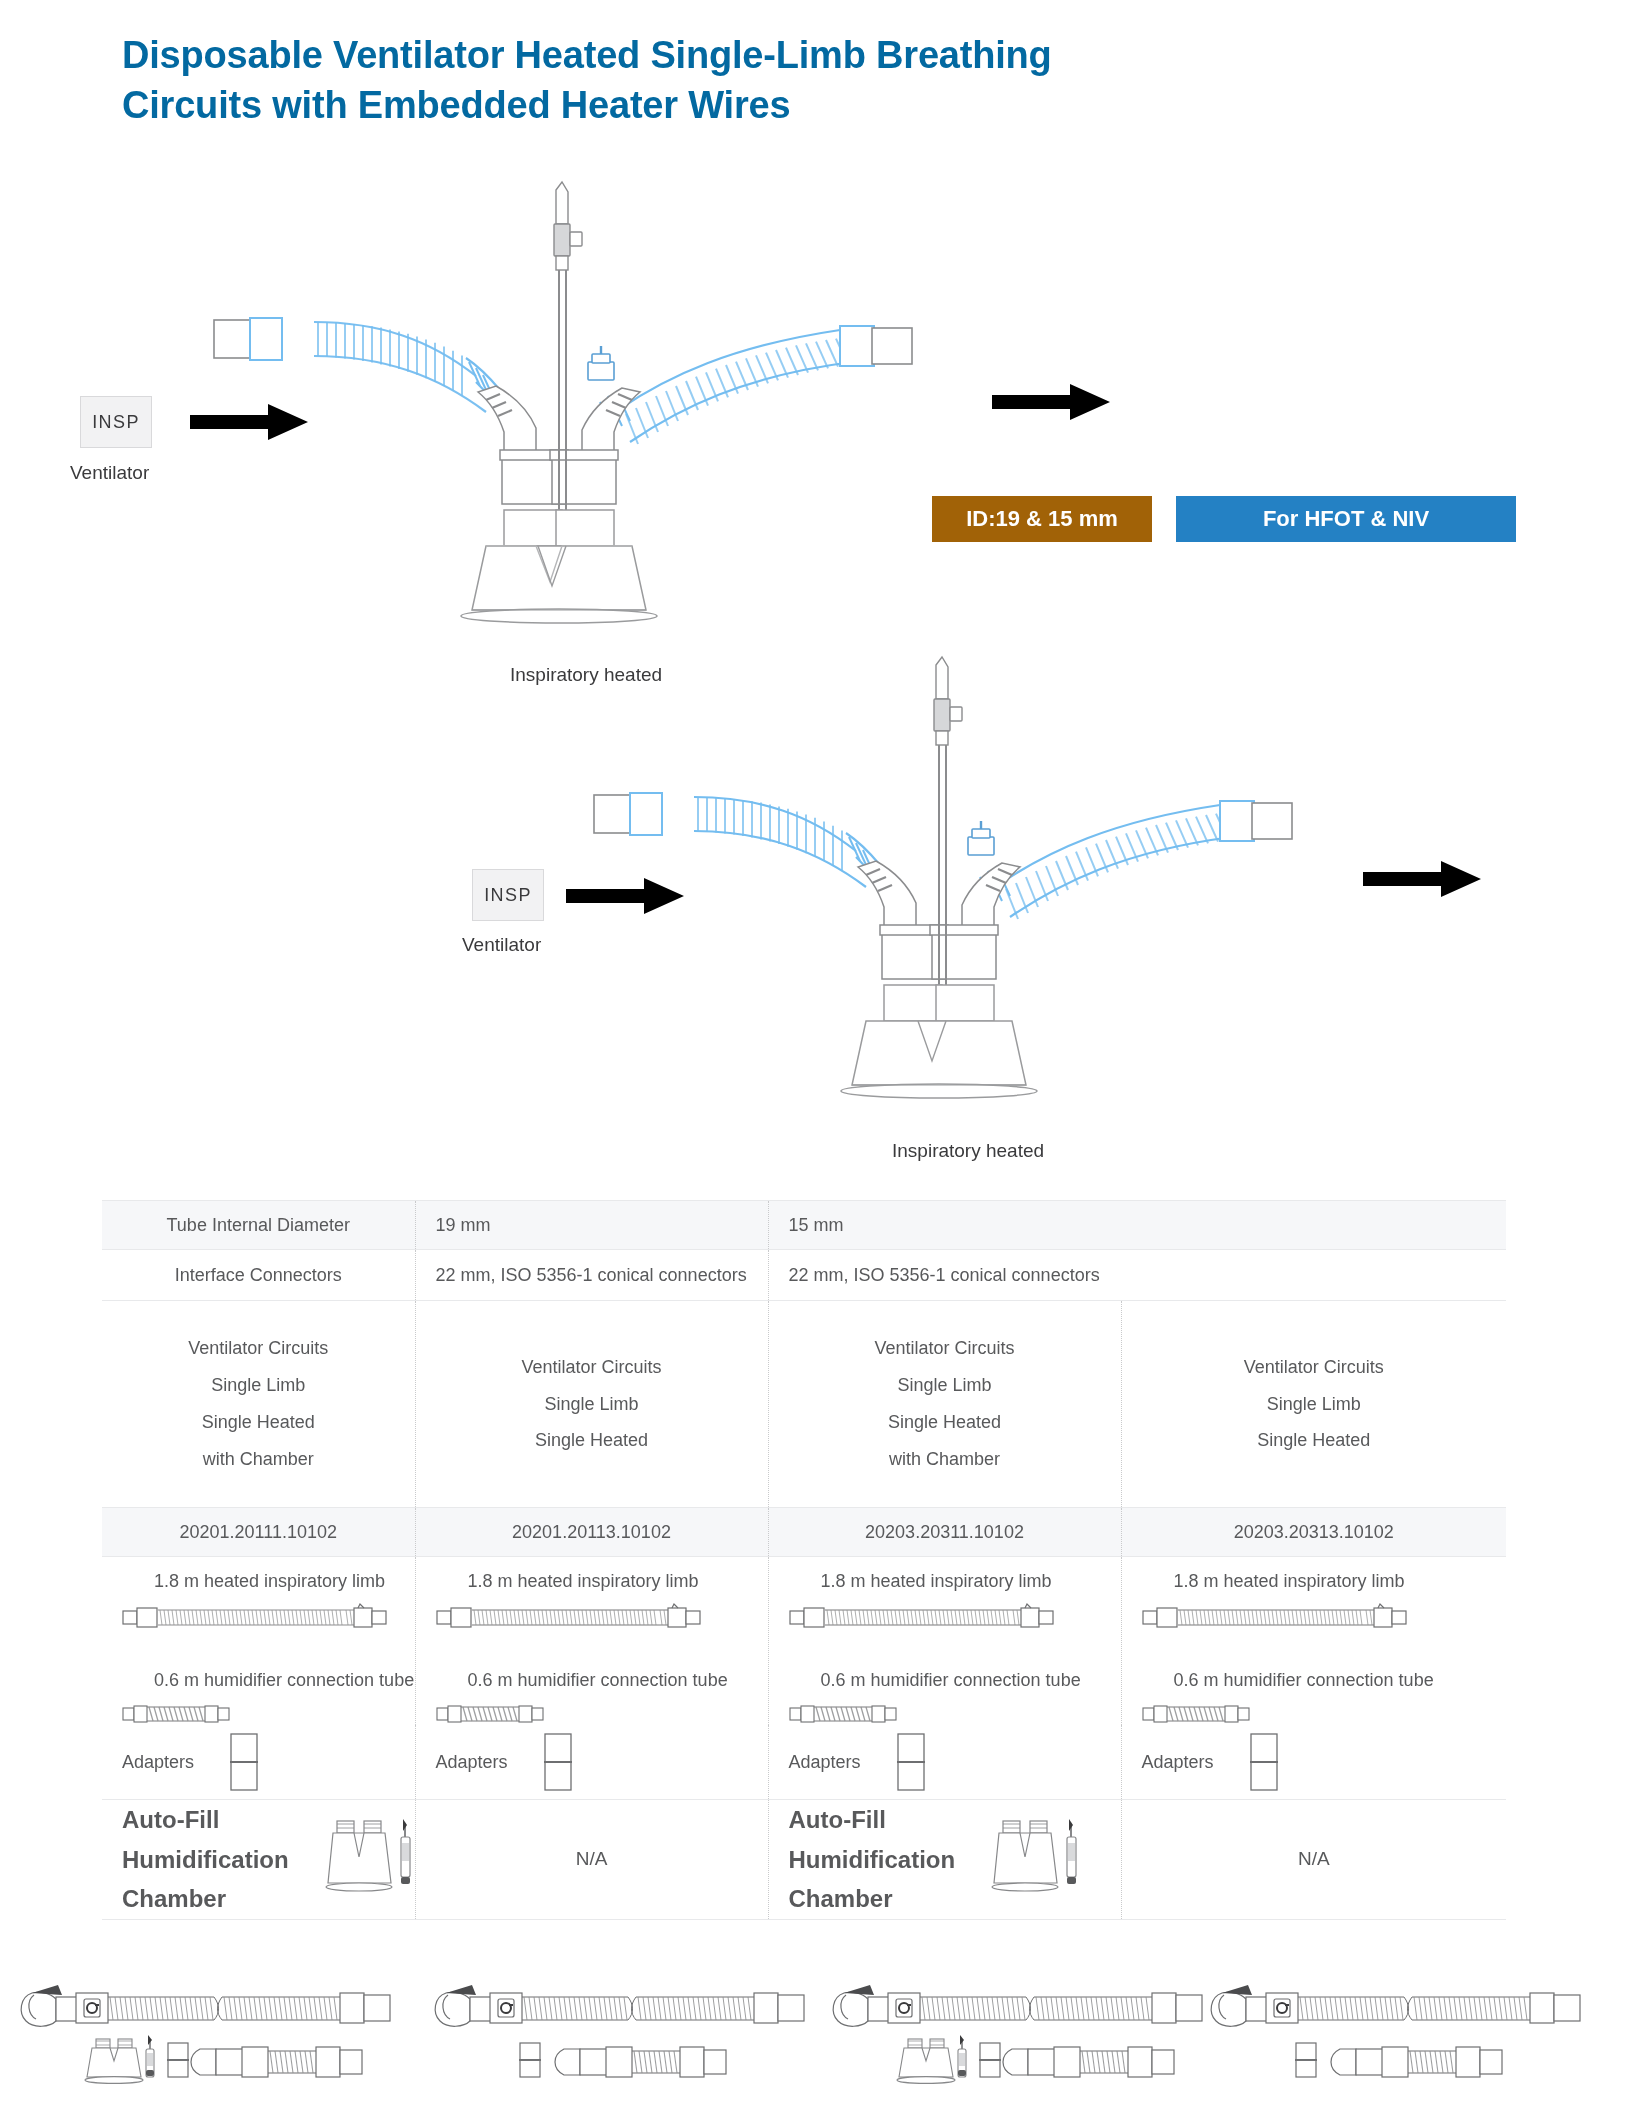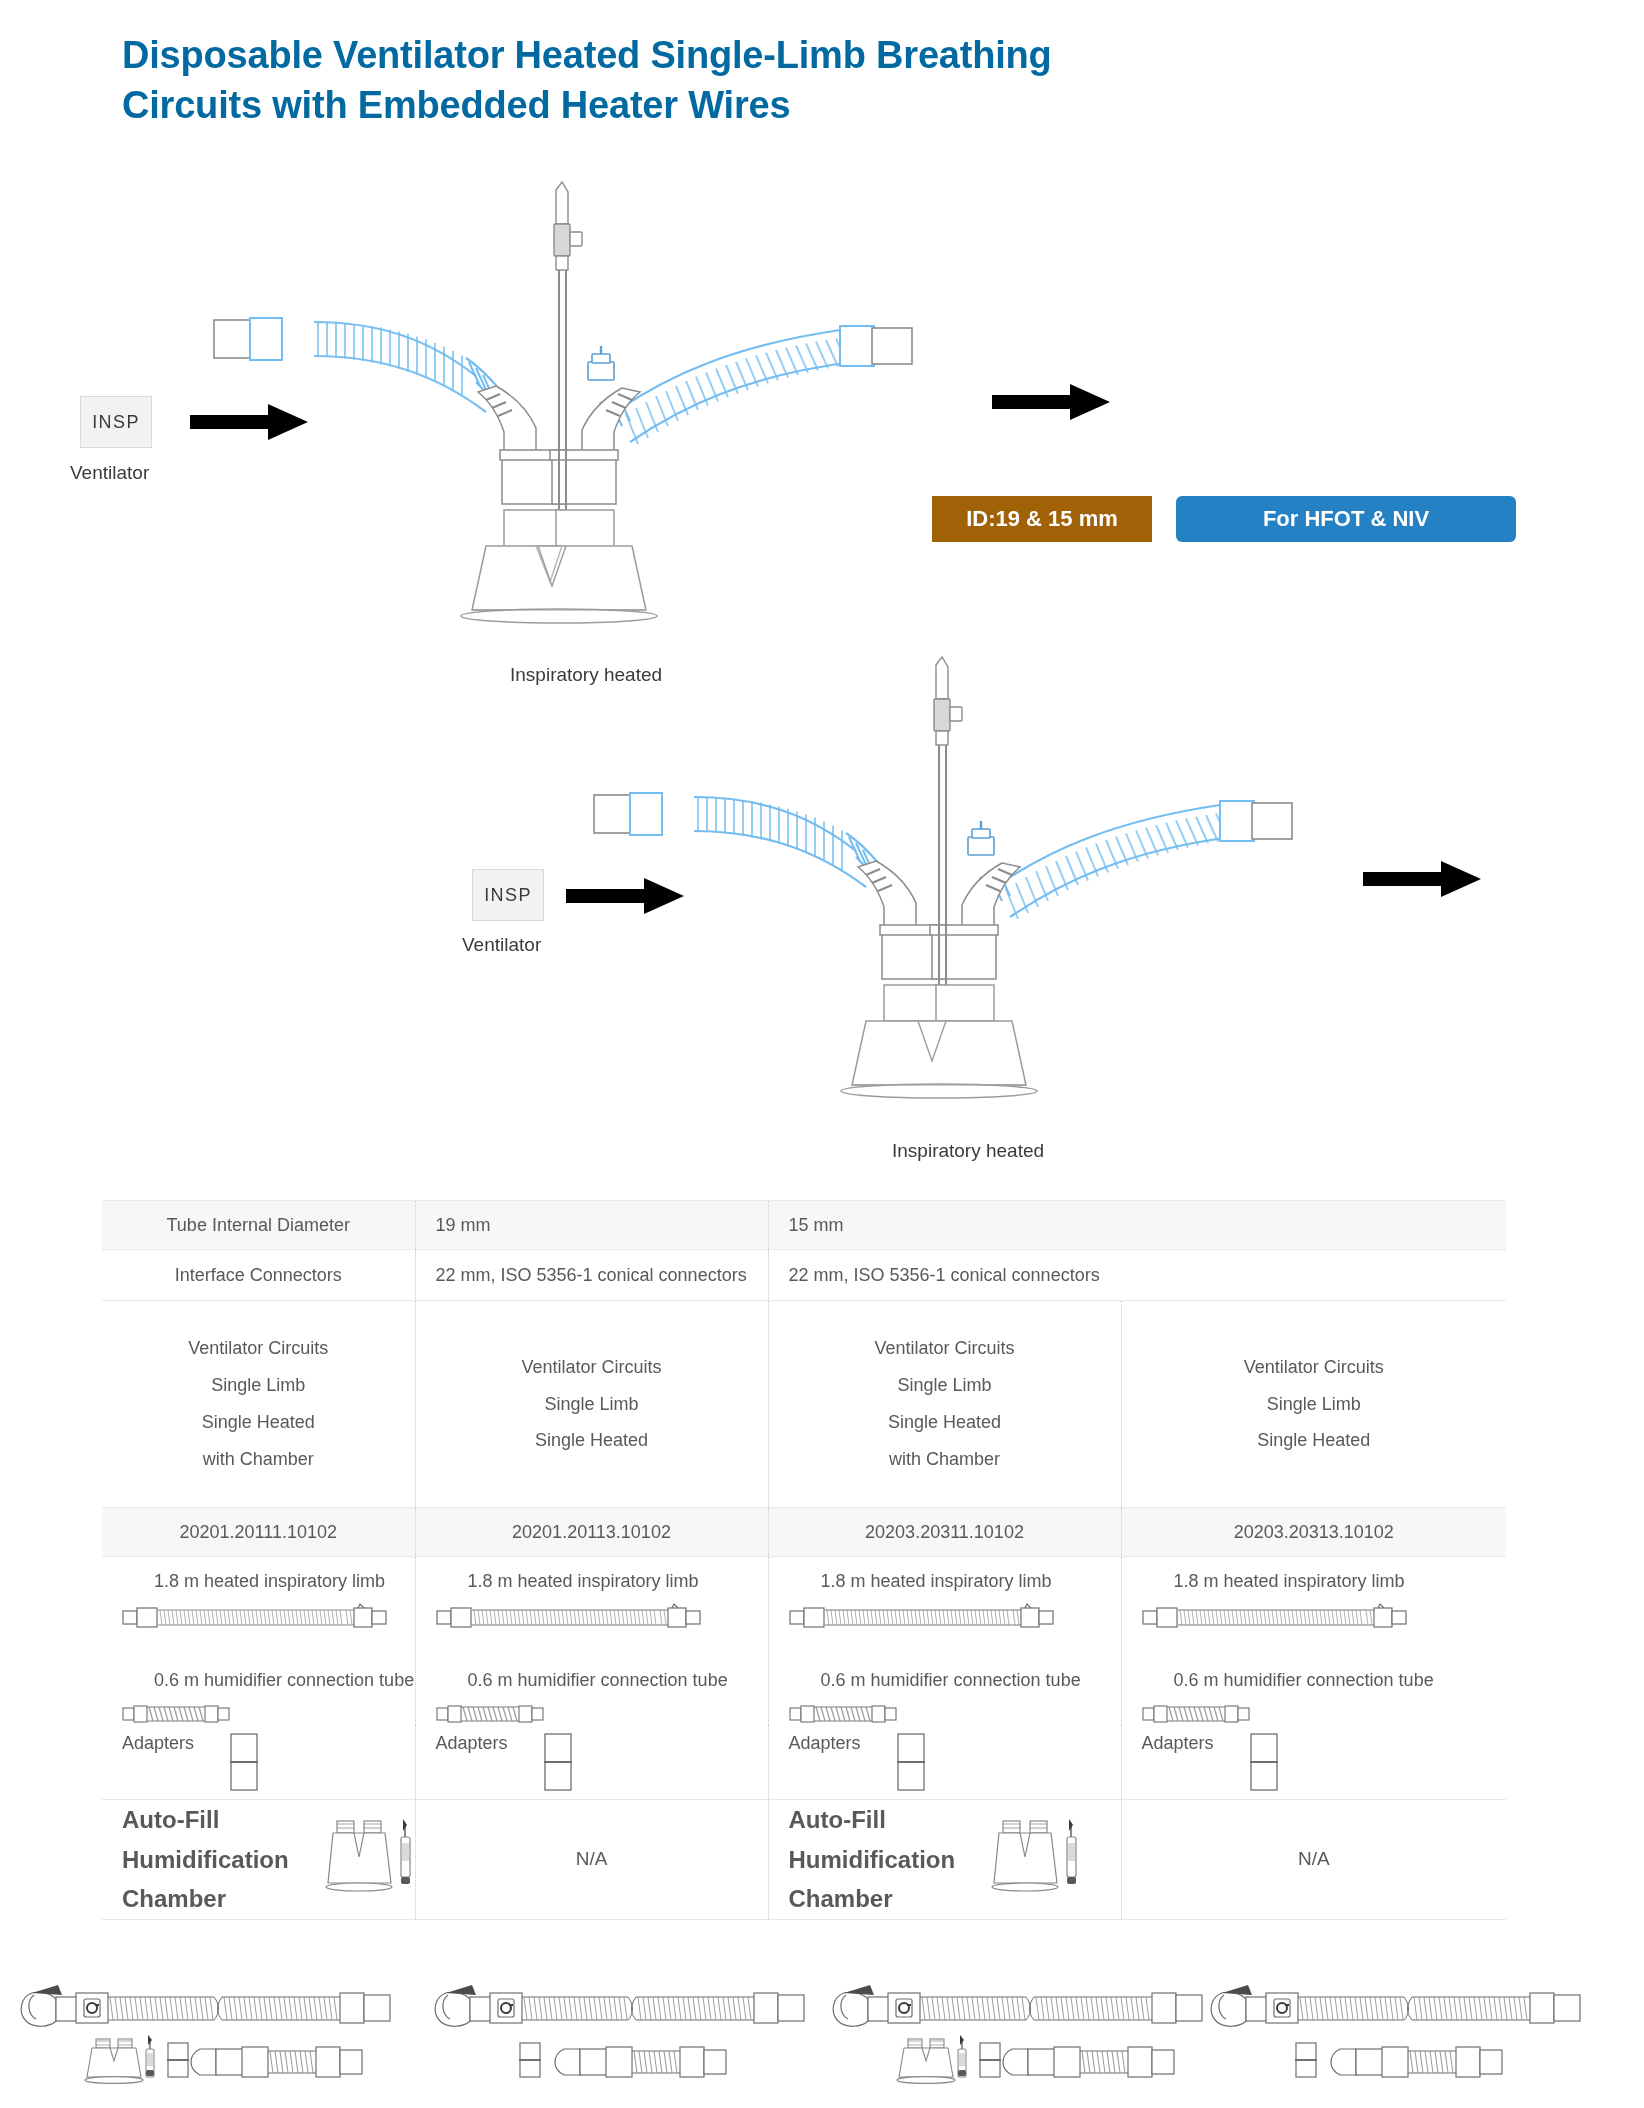--- a/index.html
+++ b/index.html
@@ -75,21 +75,21 @@
   .r-diam td { height:48px; }
   .r-conn td { height:50px; font-size:16px; }
   .r-desc td { height:206px; vertical-align:middle; line-height:2.05; }
   .r-code td { height:48px; }
   .r-part td { height:120px; vertical-align:top; padding-top:14px !important; }
   .r-adapt td{ height:74px; }
   .r-auto td { height:118px; }
 
   .part-label { font-size:18px; color:#58595b; display:block; margin-bottom:12px;margin-left:32px; }
   .part-gfx { display:block; }
-  .adapt-row { display:flex; align-items:flex-start; gap:35px; padding-left:20px; }
+  .adapt-row { display:flex; align-items:center; gap:35px; padding-left:20px; }
   .adapt-row .lbl { font-size:18px; }
   .auto-row { display:flex; align-items:center; gap:34px; padding-left:20px; }
   .auto-row .lbl { font-size:24px; line-height:1.65;font-weight:bold; }
   .na { font-size:19px; color:#58595b; text-align:center; }
 
   
   #bottom-strip { position:absolute; left:0; top:1965px; width:1644px; height:143px; }
   .assembly { position:absolute; top:0; }
   svg { display:block; overflow:visible; }
 </style>
@@ -1381,15 +1381,15 @@
         </g>
         <g fill="#ffffff" stroke="#6e6f71" stroke-width="1.2">
           <rect x="256" y="82" width="24" height="30"></rect>
             <rect x="280" y="85" width="22" height="24"></rect>
         </g>
       </svg>
     </div>
   </div>
 
   <div class="badge" id="badge-id" style="background: #a16207;">ID:19 &amp; 15 mm</div>
-  <div class="badge" id="badge-use" style="background: rgb(36, 129, 196); border-radius: 6px;">For HFOT &amp; NIV</div>
+  <div class="badge" id="badge-use" style="background: rgb(36, 129, 196);">For HFOT &amp; NIV</div>
 
 </div>
 
 </body></html>

